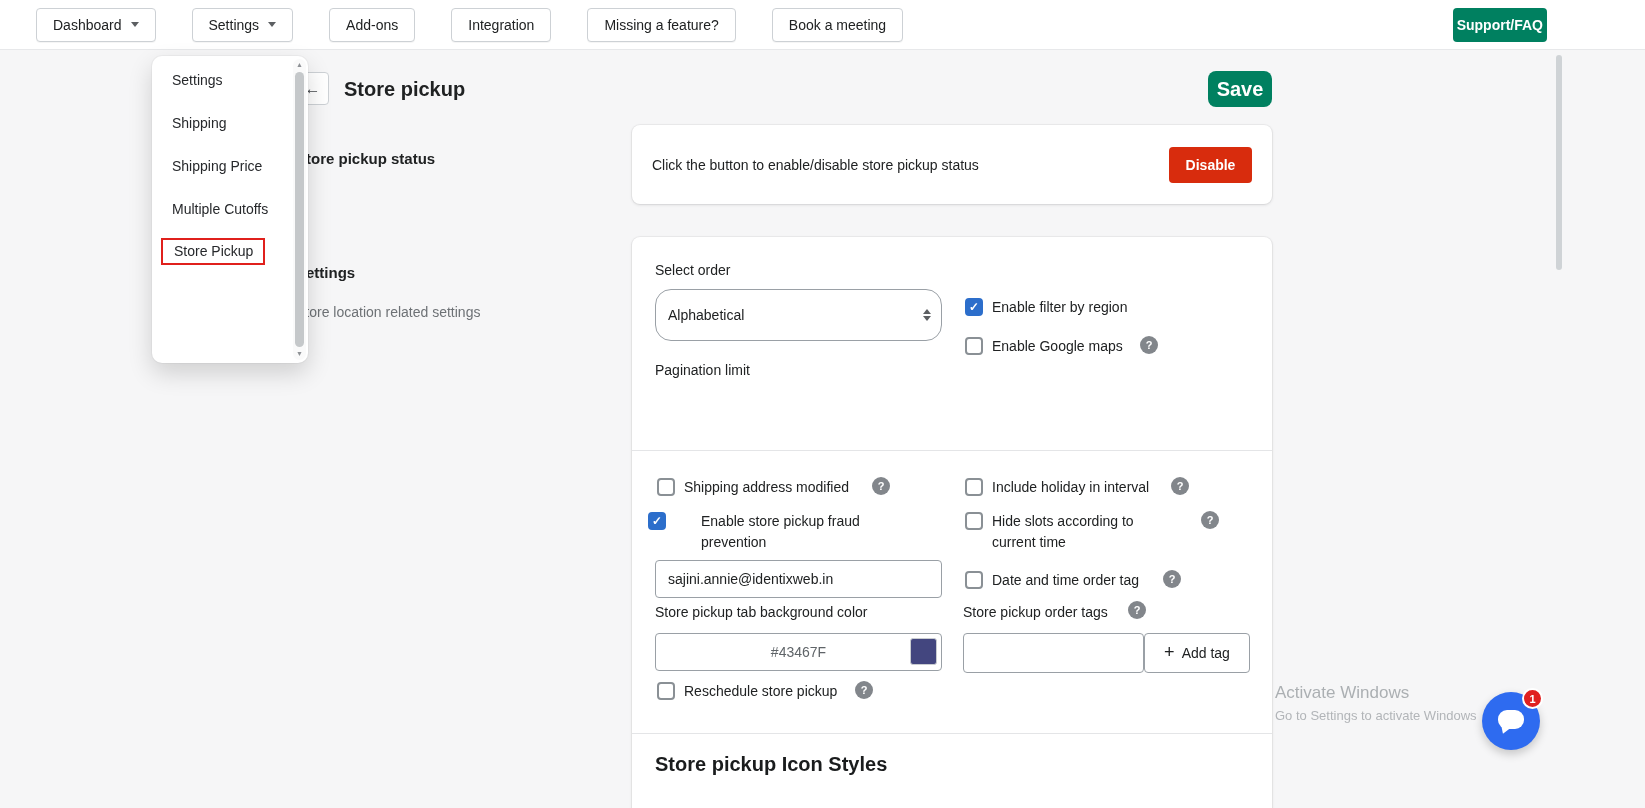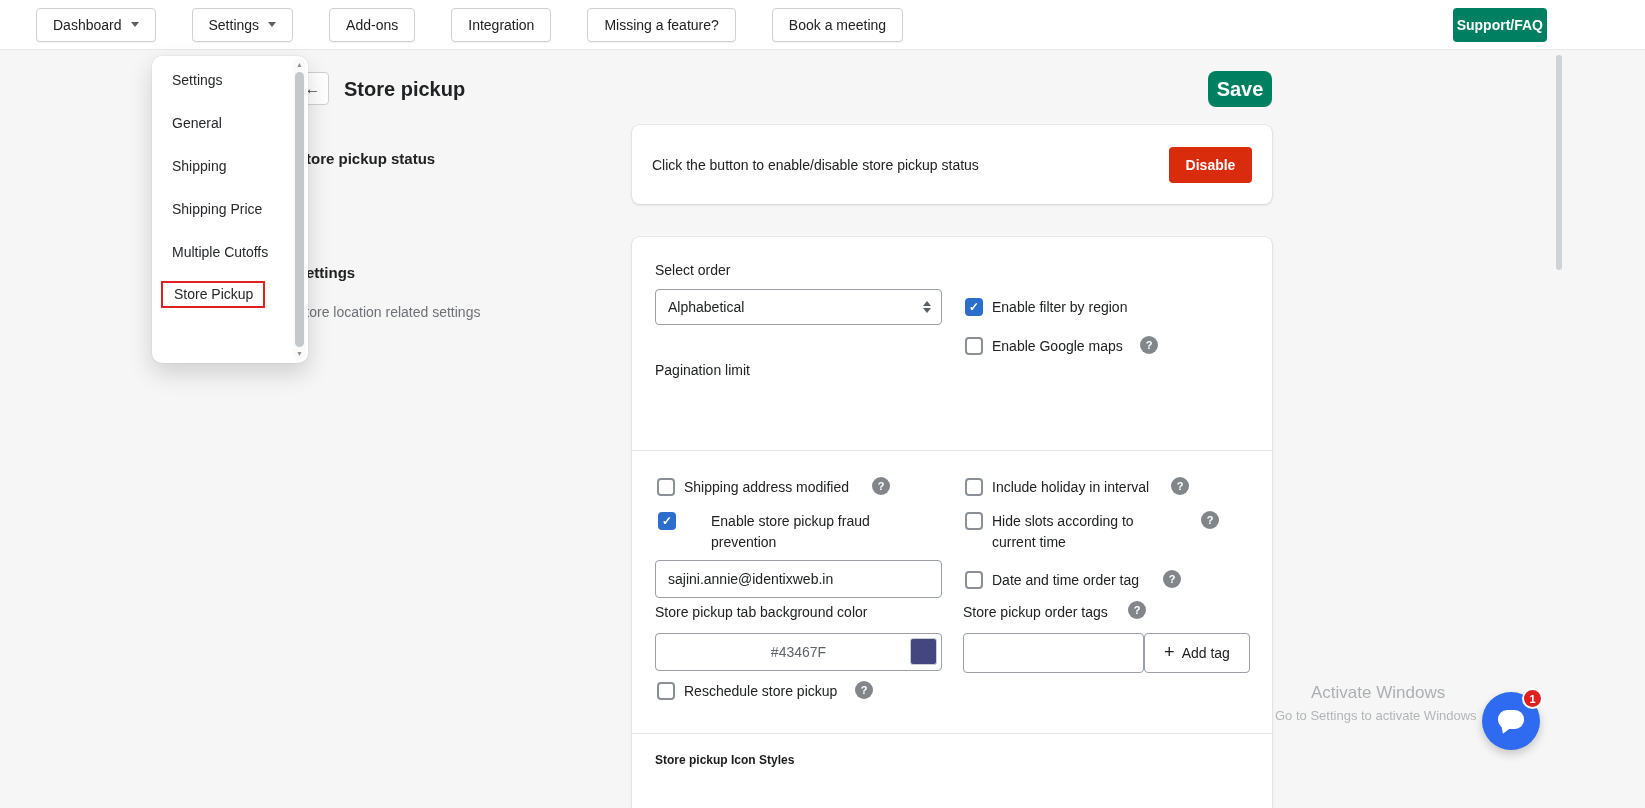--- a/index.html
+++ b/index.html
@@ -71,21 +71,21 @@
     font-family:"Liberation Sans", sans-serif; font-size:14px; font-weight:600; cursor:pointer; }
 
   .settings-card { left:632px; top:237px; width:640px; height:640px; overflow:hidden; }
 
   .field-label { position:absolute; font-size:14px; color:#202223; }
   .tinput {
     position:absolute; height:38px; border:1px solid #9aa0a6; border-radius:4px; background:#fff;
     font-family:"Liberation Sans", sans-serif; font-size:14px; color:#202223; padding:0 12px; outline:none;
   }
   .select {
-    position:absolute; height:36px; border:1px solid #9aa0a6; border-radius:4px; background:#fff;
+    position:absolute; height:52px; border:1px solid #9aa0a6; border-radius:16px; background:#fff;
     display:flex; align-items:center; justify-content:space-between; padding:0 10px 0 12px; cursor:pointer;
   }
   .select-value { font-size:14px; color:#202223; }
   .updown { display:flex; flex-direction:column; gap:2px; align-items:center; }
   .divider { position:absolute; left:0; right:0; height:1px; background:#e4e5e7; }
 
   .cbrow { position:absolute; display:flex; align-items:flex-start; gap:9px; cursor:pointer; }
   .cb { position:relative; width:18px; height:18px; flex:0 0 18px; border:2px solid #8a9095; border-radius:4px; background:#fff; margin-top:1px; cursor:pointer; }
   .cb.checked { background:#2c6ecb; border-color:#2c6ecb; }
   .cb.checked::after { content:"✓"; position:absolute; inset:0; display:flex; align-items:center; justify-content:center; color:#fff; font-size:12px; font-weight:bold; }
@@ -94,24 +94,24 @@
     display:flex; align-items:center; justify-content:center; font-size:11px; font-weight:bold; cursor:pointer; }
   .help::before { content:"?"; }
 
   .swatch { position:absolute; right:5px; top:5px; width:27px; height:27px; border-radius:3px; border:1px solid #c9ccd0; }
   .addtag-btn {
     position:absolute; height:40px; background:#fff; border:1px solid #9aa0a6; border-radius:4px;
     display:flex; align-items:center; justify-content:center; gap:6px;
     font-family:"Liberation Sans", sans-serif; font-size:14px; color:#202223; cursor:pointer;
   }
   .plus::before { content:"+"; font-size:18px; color:#202223; line-height:14px; }
-  .card-heading { position:absolute; font-size:12px; font-weight:700; color:#1a1c1d; }
-
-  
-  .watermark1 { position:absolute; left:1275px; top:683px; font-size:17px; color:rgba(110,116,122,.55); z-index:6;margin-left:36px; }
+  .card-heading { position:absolute; font-size:20px; font-weight:700; color:#1a1c1d; }
+
+  
+  .watermark1 { position:absolute; left:1275px; top:683px; font-size:17px; color:rgba(110,116,122,.55); z-index:6; }
   .watermark2 { position:absolute; left:1275px; top:708px; font-size:13px; color:rgba(110,116,122,.50); z-index:6; }
   .chat {
     position:absolute; left:1482px; top:692px; width:58px; height:58px; border-radius:50%;
     background:#2e6bf0; z-index:10; cursor:pointer; box-shadow:0 4px 10px rgba(0,0,0,.2);
   }
   .chat-bubble { position:absolute; left:16px; top:18px; width:26px; height:19px; background:#fff; border-radius:9px; }
   .chat-bubble::after { content:""; position:absolute; left:2px; bottom:-5px; width:0; height:0;
     border-left:4px solid transparent; border-right:5px solid transparent; border-top:7px solid #fff; transform:rotate(18deg); }
   .chat-badge {
     position:absolute; right:-3px; top:-4px; width:21px; height:21px; border-radius:50%;
@@ -194,21 +194,21 @@
       <span class="cblabel">Shipping address modified</span>
     </div>
     <span class="help" style="left:240px; top:240px;"></span>
 
     <div class="cbrow" style="left:333px; top:240px;">
       <span class="cb"></span>
       <span class="cblabel">Include holiday in interval</span>
     </div>
     <span class="help" style="left:539px; top:240px;"></span>
 
-    <div class="cbrow" style="left:26px; top:274px; width:214px;gap:35px;">
+    <div class="cbrow" style="left:16px; top:274px; width:214px;gap:35px;">
       <span class="cb checked"></span>
       <span class="cblabel" style="width:185px;">Enable store pickup fraud prevention</span>
     </div>
 
     <div class="cbrow" style="left:333px; top:274px; width:206px;">
       <span class="cb"></span>
       <span class="cblabel" style="width:170px;">Hide slots according to current time</span>
     </div>
     <span class="help" style="left:569px; top:274px;"></span>
 
@@ -242,23 +242,20 @@
 
     <div class="divider" style="top:496px;"></div>
     <div class="card-heading" style="left:23px; top:516px;">Store pickup Icon Styles</div>
   </div>
 
   <div class="menu">
     <div class="menu-item">
       <span>Settings</span>
     </div>
     <div class="menu-item">
-      <span>General</span>
-    </div>
-    <div class="menu-item">
       <span>Shipping</span>
     </div>
     <div class="menu-item">
       <span>Shipping Price</span>
     </div>
     <div class="menu-item">
       <span>Multiple Cutoffs</span>
     </div>
     <div class="menu-item">
       <span class="redbox">

